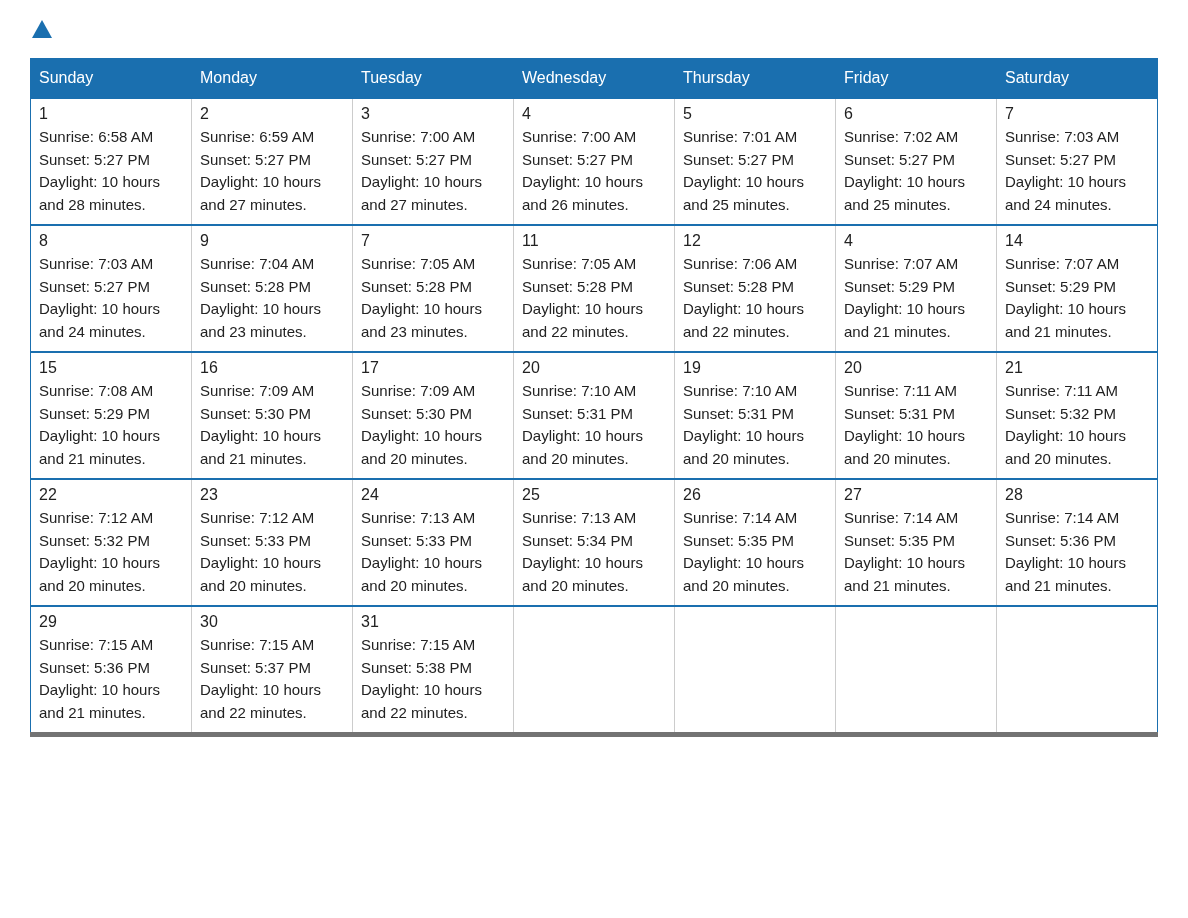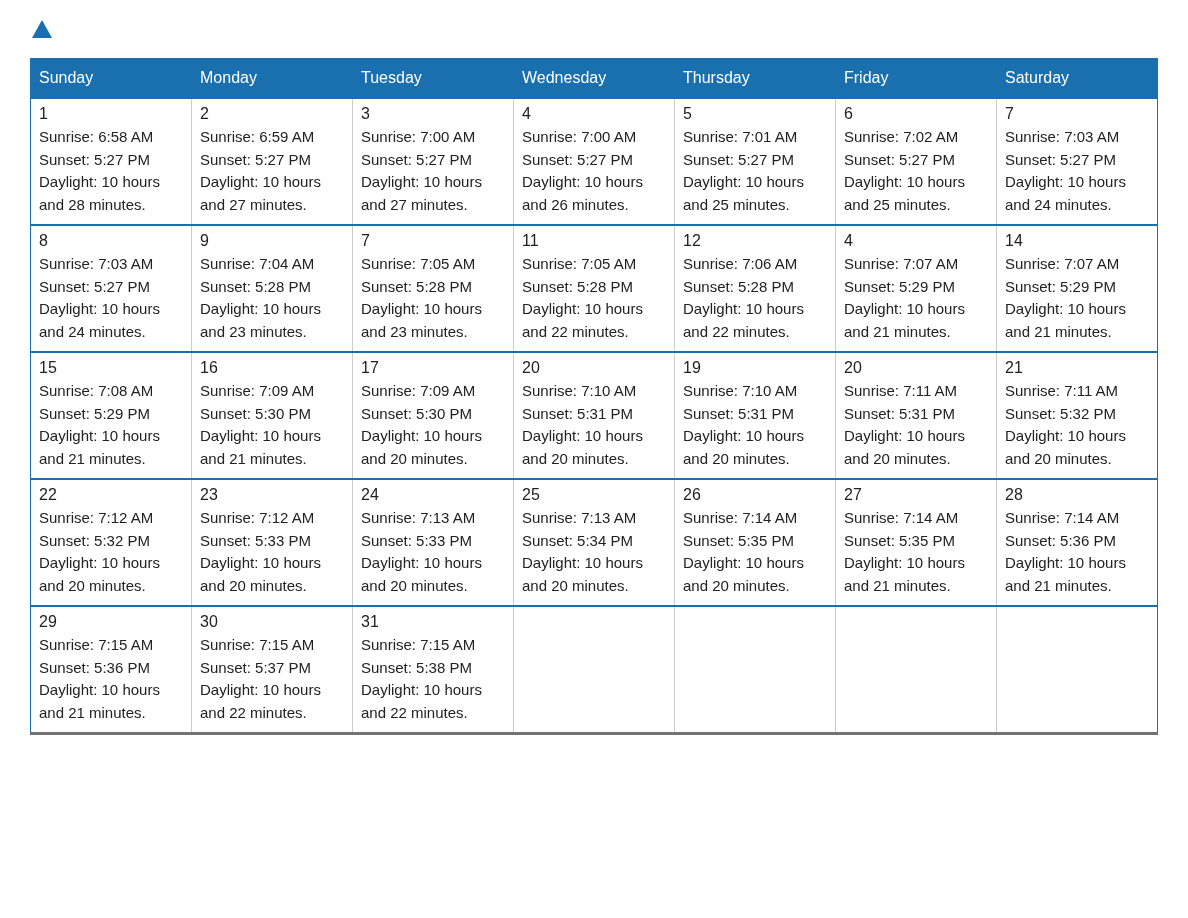--- a/index.html
+++ b/index.html
@@ -90,21 +90,21 @@
       display: block;
       margin-bottom: 3px;
     }
     .day-info {
       font-size: 15px;
       line-height: 1.5;
       color: #222;
     }
     .empty-cell { background: #fff; }
     tbody tr:last-child td {
-      border-bottom: 3px solid #737373;
+      border-bottom: 5px solid #737373;
     }
   </style>
 </head>
 <body>
 
 <div class="header">
   <div class="logo">
     <div class="logo-text">
       <span class="logo-general"></span>
       <span class="logo-triangle"></span>

